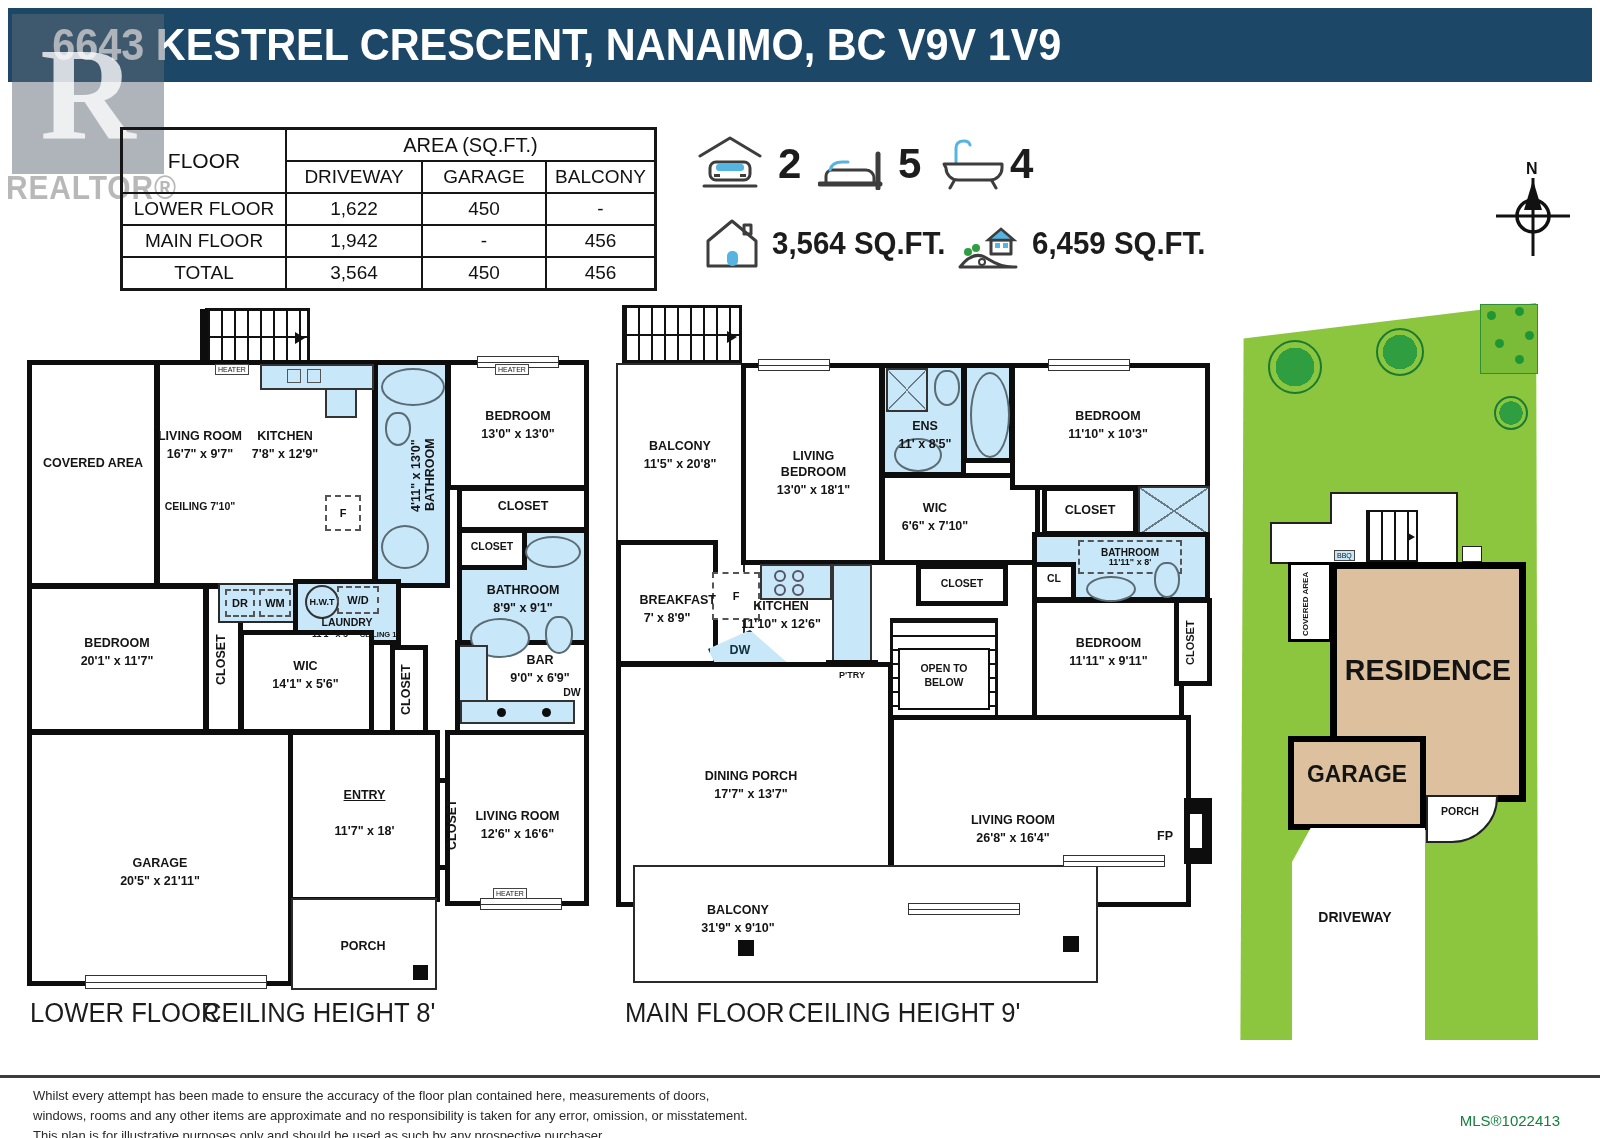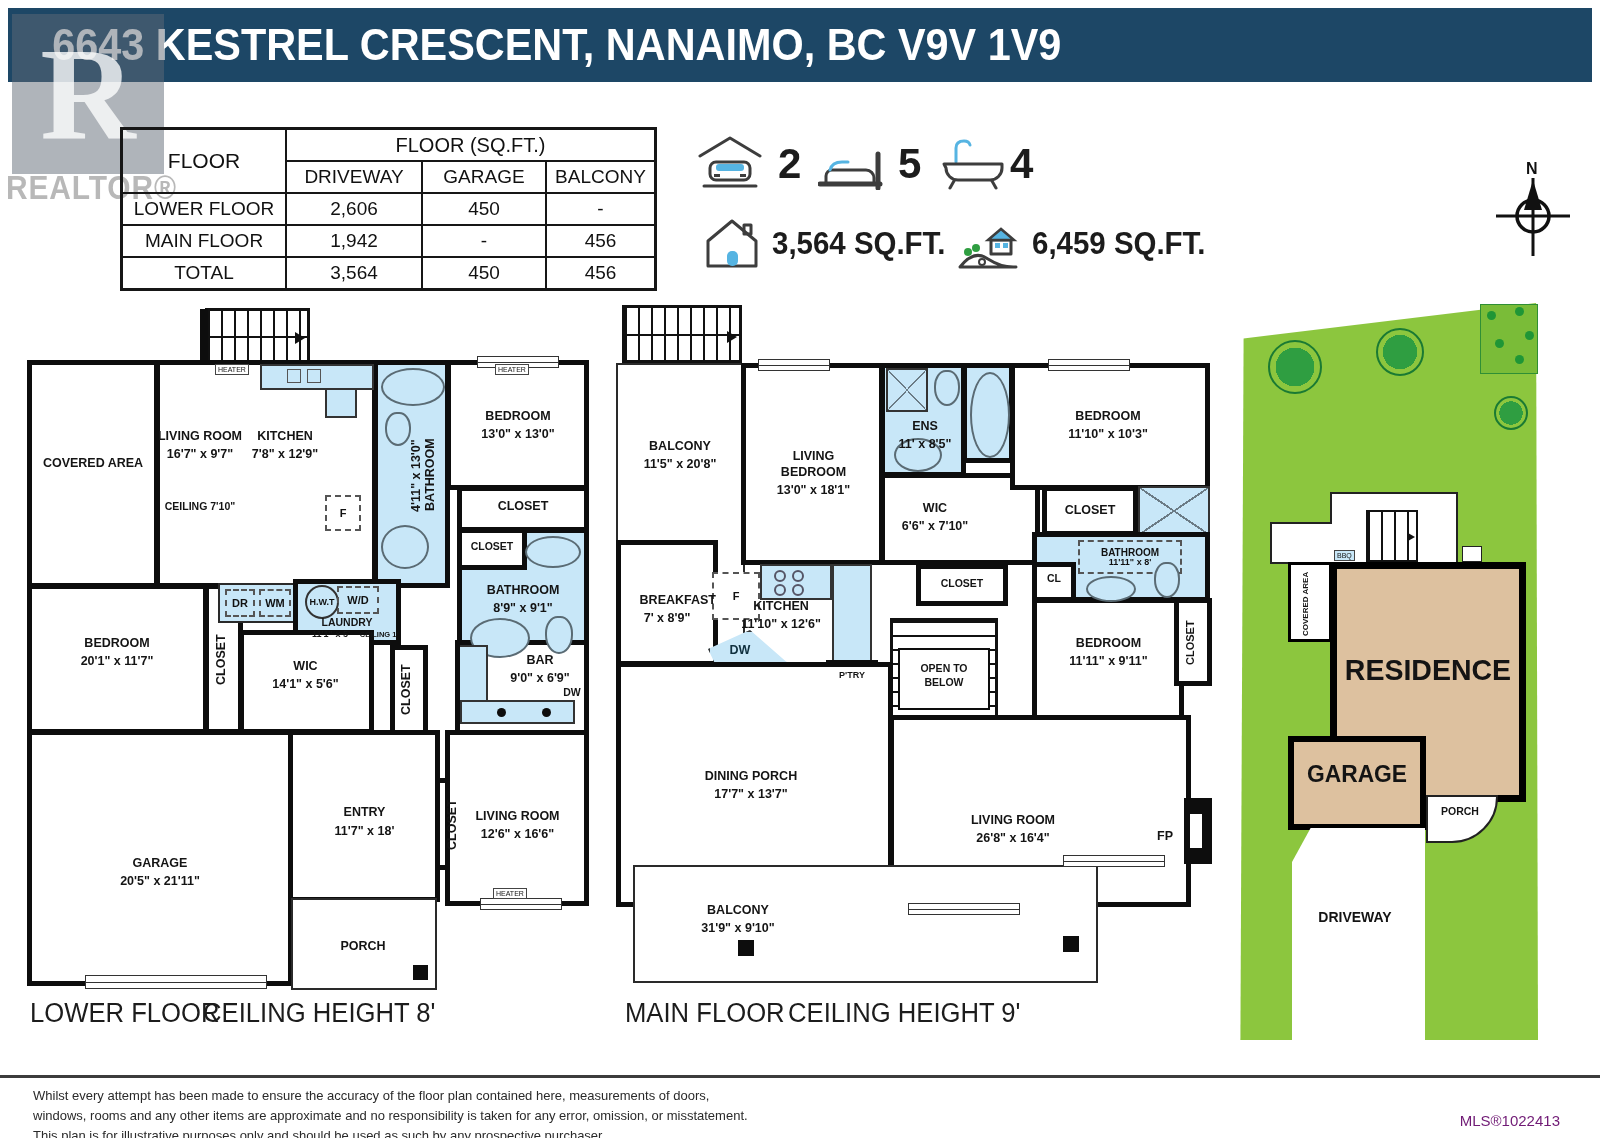--- a/index.html
+++ b/index.html
@@ -53,21 +53,21 @@
        filter:drop-shadow(0 0 1px #333);}
   .tree{position:absolute;border:2px solid #1a7a33;border-radius:50%;
         background:radial-gradient(circle,#2f9e41 0 55%,#8cc63e 55%);}
   .sq-shrub{position:absolute;background:#7abc38;border:1.5px solid #2f8f35;}
   .dot{position:absolute;width:9px;height:9px;border-radius:50%;background:#1f9636;}
   .white{background:#fff;}
   .tan{background:#ddc19f;}
   
   .footline{left:0;top:1075px;width:1600px;height:3px;background:#3c3c3c;}
   .disc{left:33px;top:1086px;font-size:13px;color:#2a2a2a;line-height:1.55;}
-  .mls{left:1370px;top:1112px;width:190px;text-align:right;font-size:15px;color:#701a75;}
+  .mls{left:1370px;top:1112px;width:190px;text-align:right;font-size:15px;color:#15803d;}
   svg .st{stroke:#3d3d3d;stroke-width:3;fill:none;stroke-linecap:round;stroke-linejoin:round;}
   svg .bl{stroke:#56b4e2;stroke-width:3;fill:none;stroke-linecap:round;}
   .bignum{position:absolute;font-size:42px;font-weight:bold;color:#1c1c1c;}
   .sqft{position:absolute;font-size:31px;font-weight:bold;color:#1c1c1c;transform:scaleX(.95);transform-origin:left center;white-space:nowrap;}
 </style>
 </head>
 <body>
 
 <div class="abs hdr">
   <div class="hdr-title">6643 KESTREL CRESCENT, NANAIMO, BC V9V 1V9</div>
@@ -75,30 +75,30 @@
 
 <div class="abs wm-box">
   <div class="wm-r">R</div>
 </div>
 <div class="abs wm-txt">REALTOR®</div>
 
 <table class="area">
   <tbody>
       <tr>
     <td rowspan="2" style="width:150px;font-size:21px;">FLOOR</td>
-    <td colspan="3" style="font-size:20px;">FLOOR (SQ.FT.)</td>
+    <td colspan="3" style="font-size:20px;">AREA (SQ.FT.)</td>
   </tr>
   <tr>
     <td style="width:122px;">DRIVEWAY</td>
     <td style="width:110px;">GARAGE</td>
     <td style="width:95px;">BALCONY</td>
   </tr>
   <tr>
     <td>LOWER FLOOR</td>
-    <td>2,606</td>
+    <td>1,622</td>
     <td>450</td>
     <td>-</td>
   </tr>
   <tr>
     <td>MAIN FLOOR</td>
     <td>1,942</td>
     <td>-</td>
     <td>456</td>
   </tr>
   <tr>
@@ -261,21 +261,21 @@
   <div class="lbl" style="left:218px;top:376px;width:125px;">14'1" x 5'6"</div>
   <div class="lbl vt" style="left:373px;top:355px;height:70px;">CLOSET</div>
   <div class="lbl sm" style="left:272px;top:316px;width:100px;">LAUNDRY</div>
   <div class="lbl xs" style="left:266px;top:329px;width:80px;">11'1" x 5'</div>
   <div class="lbl xs" style="left:326px;top:330px;width:56px;font-size:7.5px;">CEILING 1'</div>
   <div class="lbl" style="left:470px;top:352px;width:90px;">BAR</div>
   <div class="lbl" style="left:470px;top:370px;width:90px;">9'0" x 6'9"</div>
   <div class="lbl sm" style="left:532px;top:386px;width:30px;">DW</div>
   <div class="lbl" style="left:45px;top:555px;width:180px;">GARAGE</div>
   <div class="lbl" style="left:45px;top:573px;width:180px;">20'5" x 21'11"</div>
-  <div class="lbl" style="left:282px;top:504px;width:115px;">ENTRY</div>
+  <div class="lbl" style="left:282px;top:487px;width:115px;text-decoration:underline;">ENTRY</div>
   <div class="lbl" style="left:282px;top:523px;width:115px;">11'7" x 18'</div>
   <div class="lbl vt" style="left:419px;top:490px;height:70px;">CLOSET</div>
   <div class="lbl" style="left:425px;top:508px;width:135px;">LIVING ROOM</div>
   <div class="lbl" style="left:425px;top:526px;width:135px;">12'6" x 16'6"</div>
   <div class="lbl" style="left:288px;top:638px;width:100px;">PORCH</div>
 
   <div class="caption" style="left:5px;top:698px;">LOWER FLOOR</div>
   <div class="caption" style="left:178px;top:698px;">CEILING HEIGHT 8'</div>
 </div>
 

